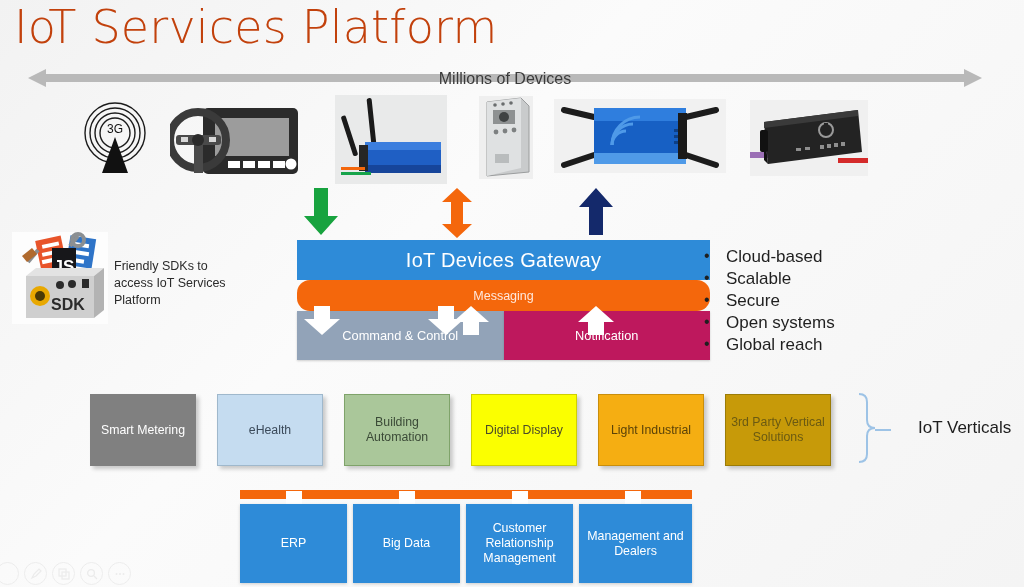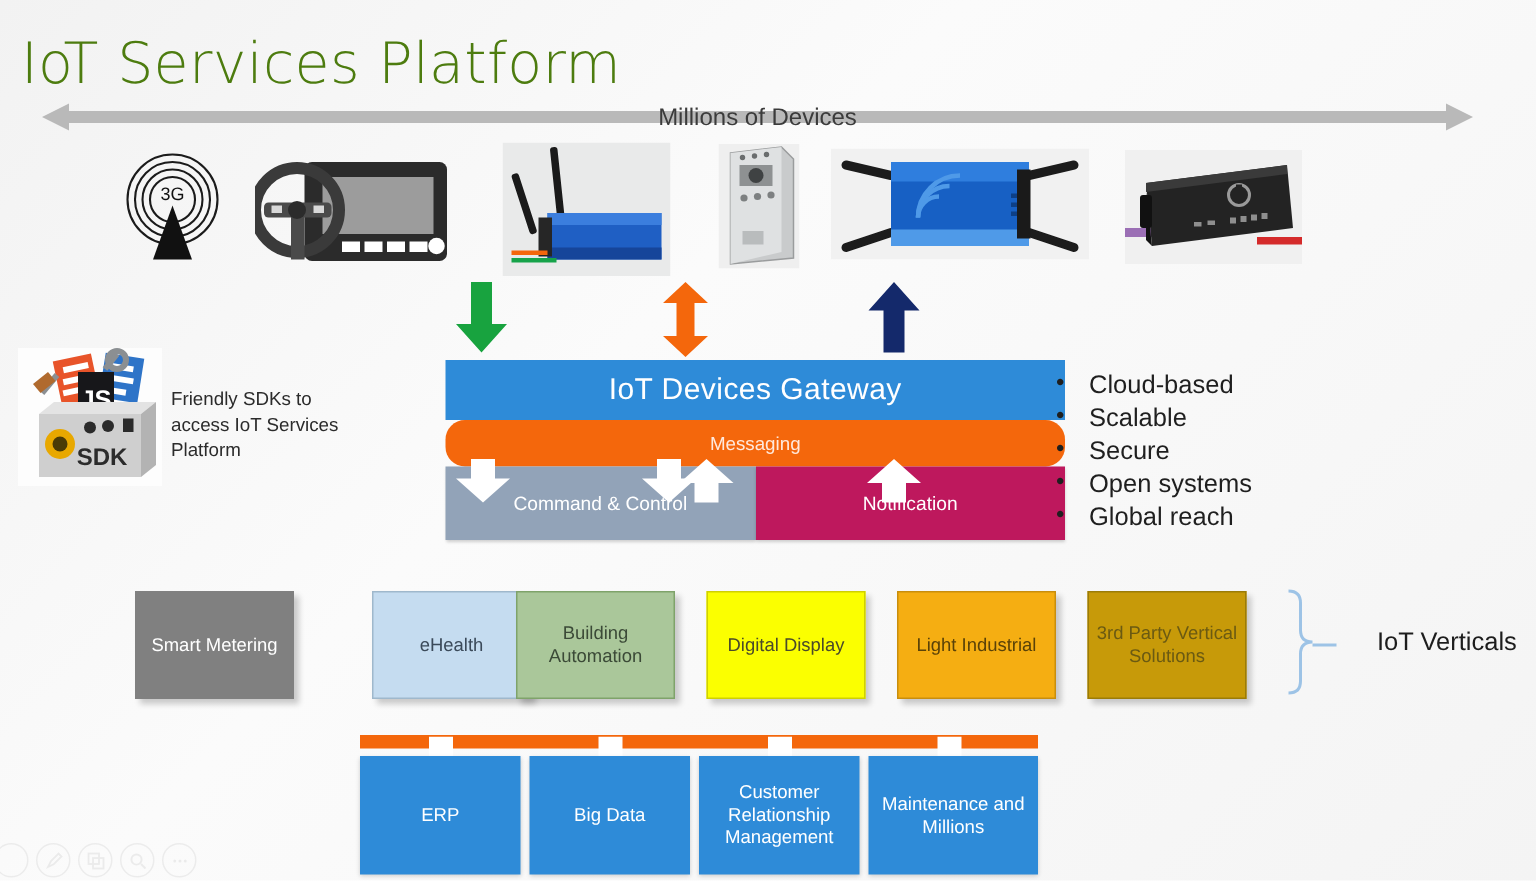--- a/index.html
+++ b/index.html
@@ -6,22 +6,22 @@
   body{
     width:1024px;height:587px;overflow:hidden;
     font-family:"Liberation Sans", sans-serif;
     background:linear-gradient(135deg,#f2f2f2 0%,#fbfbfb 40%,#f4f4f4 100%);
     position:relative;
   }
   .slide{position:absolute;inset:0;}
 
   
   #title{
-    position:absolute;left:14px;top:20px;
-    font-size:38px;font-weight:300;color:#4d7c0f;
+    position:absolute;left:14px;top:0;
+    font-size:46px;font-weight:300;color:#c2410c;
     letter-spacing:0.2px;white-space:nowrap;
     font-family:"DejaVu Sans","Liberation Sans",sans-serif;
   }
 
   
   #devband{position:absolute;left:28px;top:68px;width:954px;height:20px;}
   #devband svg{display:block;}
   #devband-label{
     position:absolute;left:0;top:70px;width:1010px;text-align:center;
     font-size:16px;color:#3b3b3b;
@@ -319,21 +319,21 @@
     <li>Cloud-based</li>
     <li>Scalable</li>
     <li>Secure</li>
     <li>Open systems</li>
     <li>Global reach</li>
   </ul>
 
   <div class="vert" style="left:90px;width:104px;background:#808080;color:#ffffff;border:1px solid #808080;">
     <span>Smart Metering</span>
   </div>
-  <div class="vert" style="left:217px;width:104px;background:#c5dcf0;color:#3b4a5a;border:1px solid #9fb8cc;margin-left:31px;">
+  <div class="vert" style="left:217px;width:104px;background:#c5dcf0;color:#3b4a5a;border:1px solid #9fb8cc;">
     <span>eHealth</span>
   </div>
   <div class="vert" style="left:344px;width:104px;background:#aac79a;color:#3b4a37;border:1px solid #7fa36a;">
     <span>Building Automation</span>
   </div>
   <div class="vert" style="left:471px;width:104px;background:#fbff00;color:#4a4a2a;border:1px solid #cfd000;">
     <span>Digital Display</span>
   </div>
   <div class="vert" style="left:598px;width:104px;background:#f5ae12;color:#5a4208;border:1px solid #c98e0c;">
     <span>Light Industrial</span>
@@ -376,21 +376,21 @@
   <div class="biz" style="left:240px;width:107px;">
     <span>ERP</span>
   </div>
   <div class="biz" style="left:353px;width:107px;">
     <span>Big Data</span>
   </div>
   <div class="biz" style="left:466px;width:107px;">
     <span>Customer Relationship Management</span>
   </div>
   <div class="biz" style="left:579px;width:113px;">
-    <span>Maintenance and Millions</span>
+    <span>Management and Dealers</span>
   </div>
 
   <div id="wm">
     <div class="wm-ico"></div>
     <div class="wm-ico">
       <svg width="12" height="12" viewBox="0 0 12 12">
           <path d="M2 10 L4 6 L9 1 L11 3 L6 8 Z" fill="none" stroke="#cfcfcf" stroke-width="1.2"></path>
         </svg>
     </div>
     <div class="wm-ico">

